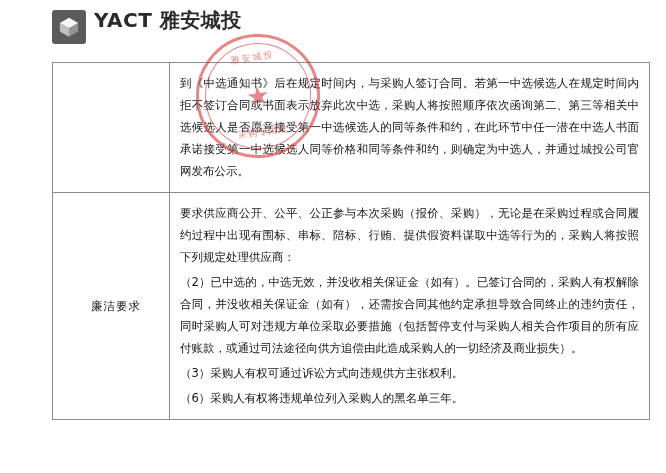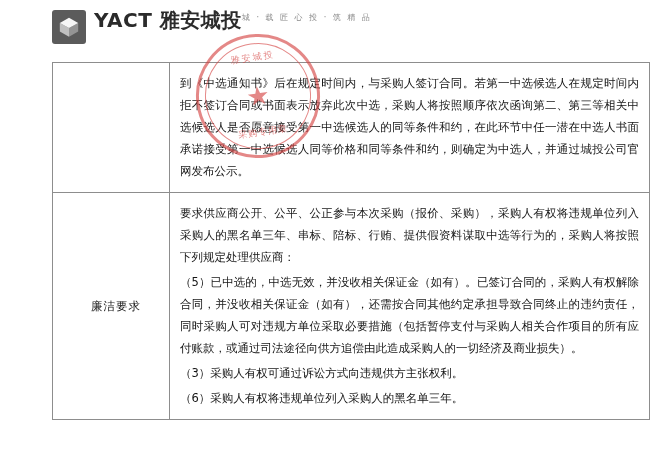--- a/index.html
+++ b/index.html
@@ -41,20 +41,21 @@
     margin-top: 2px;
   }
   .logo-mark .cube {
     position: absolute;
     left: 50%;
     top: 50%;
     transform: translate(-50%, -50%);
   }
   .logo-text-block {
     display: flex;
+    flex-direction: column;
     justify-content: flex-start;
   }
   .logo-title {
     font-size: 20px;
     font-weight: bold;
     letter-spacing: 0.5px;
     color: #2b2b2b;
     line-height: 24px;
     white-space: nowrap;
   }
@@ -160,21 +161,20 @@
   <div class="logo-wrap">
     <div class="logo-mark">
       <svg class="cube" width="22" height="22" viewBox="0 0 24 24" aria-hidden="true">
         <polygon points="12,2 22,7.5 12,13 2,7.5" fill="#ffffff" opacity="0.95"></polygon>
         <polygon points="2,7.5 12,13 12,22.5 2,17" fill="#ffffff" opacity="0.62"></polygon>
         <polygon points="22,7.5 12,13 12,22.5 22,17" fill="#ffffff" opacity="0.35"></polygon>
       </svg>
     </div>
     <div class="logo-text-block">
       <div class="logo-title"><span class="en">YACT</span>&nbsp;<span>雅安城投</span></div>
-      <div class="logo-sub">城 · 载 匠 心  投 · 筑 精 品</div>
     </div>
   </div>
 </div>
 
 <div class="seal">
   <div class="seal-inner"></div>
   <div class="seal-top-text">雅安城投</div>
   <div class="seal-star">★</div>
   <div class="seal-bottom-text">采购专用章</div>
 </div>
@@ -183,20 +183,20 @@
   <tbody>
     <tr>
       <td class="label-cell"></td>
       <td class="body-cell cell-continued">
         <p>到《中选通知书》后在规定时间内，与采购人签订合同。若第一中选候选人在规定时间内拒不签订合同或书面表示放弃此次中选，采购人将按照顺序依次函询第二、第三等相关中选候选人是否愿意接受第一中选候选人的同等条件和约，在此环节中任一潜在中选人书面承诺接受第一中选候选人同等价格和同等条件和约，则确定为中选人，并通过城投公司官网发布公示。</p>
       </td>
     </tr>
     <tr>
       <td class="label-cell">廉洁要求</td>
       <td class="body-cell">
-        <p>要求供应商公开、公平、公正参与本次采购（报价、采购），采购人有权将违规单位列入采购人的黑名单三年、串标、陪标、行贿、提供假资料谋取中选等行为的，采购人将按照下列规定处理供应商：</p>
-        <p>（5）已中选的，中选无效，并没收相关保证金（如有）。已签订合同的，采购人有权解除合同，并没收相关保证金（如有），还需按合同其他约定承担导致合同终止的违约责任，同时采购人可对违规方单位采取必要措施（包括暂停支付与采购人相关合作项目的所有应付账款，或通过司法途径向供方追偿由此造成采购人的一切经济及商业损失）。</p>
+        <p>要求供应商公开、公平、公正参与本次采购（报价、采购），无论是在采购过程或合同履约过程中出现有围标、串标、陪标、行贿、提供假资料谋取中选等行为的，采购人将按照下列规定处理供应商：</p>
+        <p>（2）已中选的，中选无效，并没收相关保证金（如有）。已签订合同的，采购人有权解除合同，并没收相关保证金（如有），还需按合同其他约定承担导致合同终止的违约责任，同时采购人可对违规方单位采取必要措施（包括暂停支付与采购人相关合作项目的所有应付账款，或通过司法途径向供方追偿由此造成采购人的一切经济及商业损失）。</p>
         <p>（3）采购人有权可通过诉讼方式向违规供方主张权利。</p>
         <p>（6）采购人有权将违规单位列入采购人的黑名单三年。</p>
       </td>
     </tr>
   </tbody>
 </table>
 
 </body></html>

